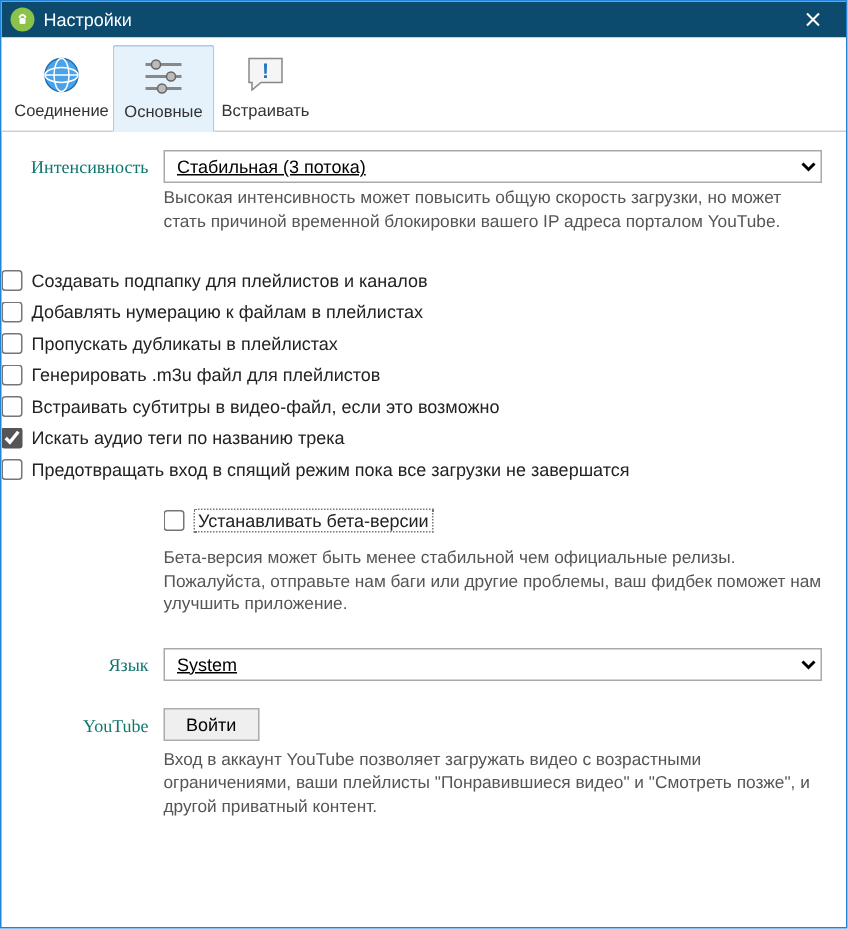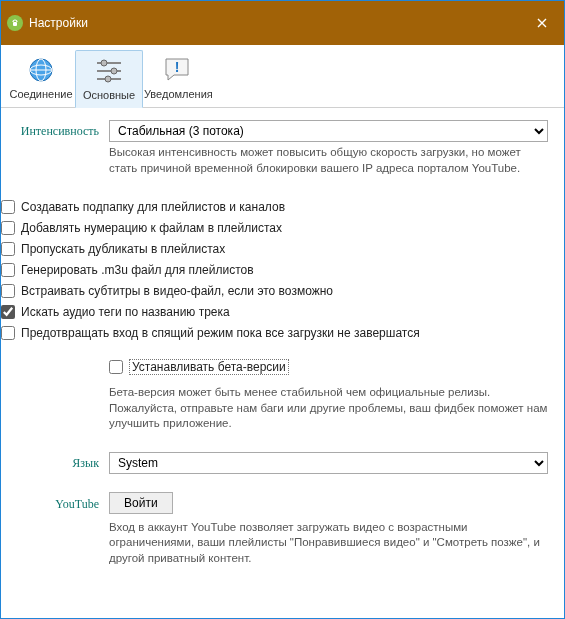--- a/index.html
+++ b/index.html
@@ -8,23 +8,23 @@
     font-family: "Segoe UI", Tahoma, sans-serif;
     font-size: 12px;
     color: #222;
     background: #fff;
     width: 565px;
     height: 619px;
     overflow: hidden;
     border: 1px solid #2085d8;
   }
   .titlebar {
-    background: #a16207;
+    background: #0c4a6e;
     color: #fff;
-    height: 44px;
+    height: 24px;
     display: flex;
     align-items: center;
     padding: 0 0 0 6px;
     font-size: 12px;
   }
   .titlebar .app-icon {
     width: 16px; height: 16px;
     background: #8bc34a;
     border-radius: 50%;
     margin-right: 6px;
@@ -83,20 +83,21 @@
     font-family: Liberation Serif, serif;
   }
   .ctrl { flex: 1; }
   select.dd {
     width: 100%;
     height: 22px;
     font: inherit;
     border: 1px solid #a9a9a9;
     background: #fff;
     padding: 0 4px;
+    text-decoration: underline;
   }
   .hint {
     color: #555;
     font-size: 11.5px;
     line-height: 1.35;
     margin-top: 3px;
   }
   .chk {
     display: flex;
     align-items: center;
@@ -170,21 +171,21 @@
     </div>
     <div>Основные</div>
   </div>
   <div class="tool">
     <div class="ticon">
       <svg width="30" height="30" viewBox="0 0 30 30">
         <path d="M4 4 h22 v16 h-14 l-6 5 v-5 h-2 z" fill="#f5f5f5" stroke="#888"></path>
         <text x="15" y="17" text-anchor="middle" font-size="14" font-weight="bold" fill="#2076c4">!</text>
       </svg>
     </div>
-    <div>Уведомления</div>
+    <div>Встраивать</div>
   </div>
 </div>
 
 <div class="content">
 
   <div class="row">
     <div class="lbl">Интенсивность</div>
     <div class="ctrl">
       <select class="dd">
         <option>Стабильная (3 потока)</option>

